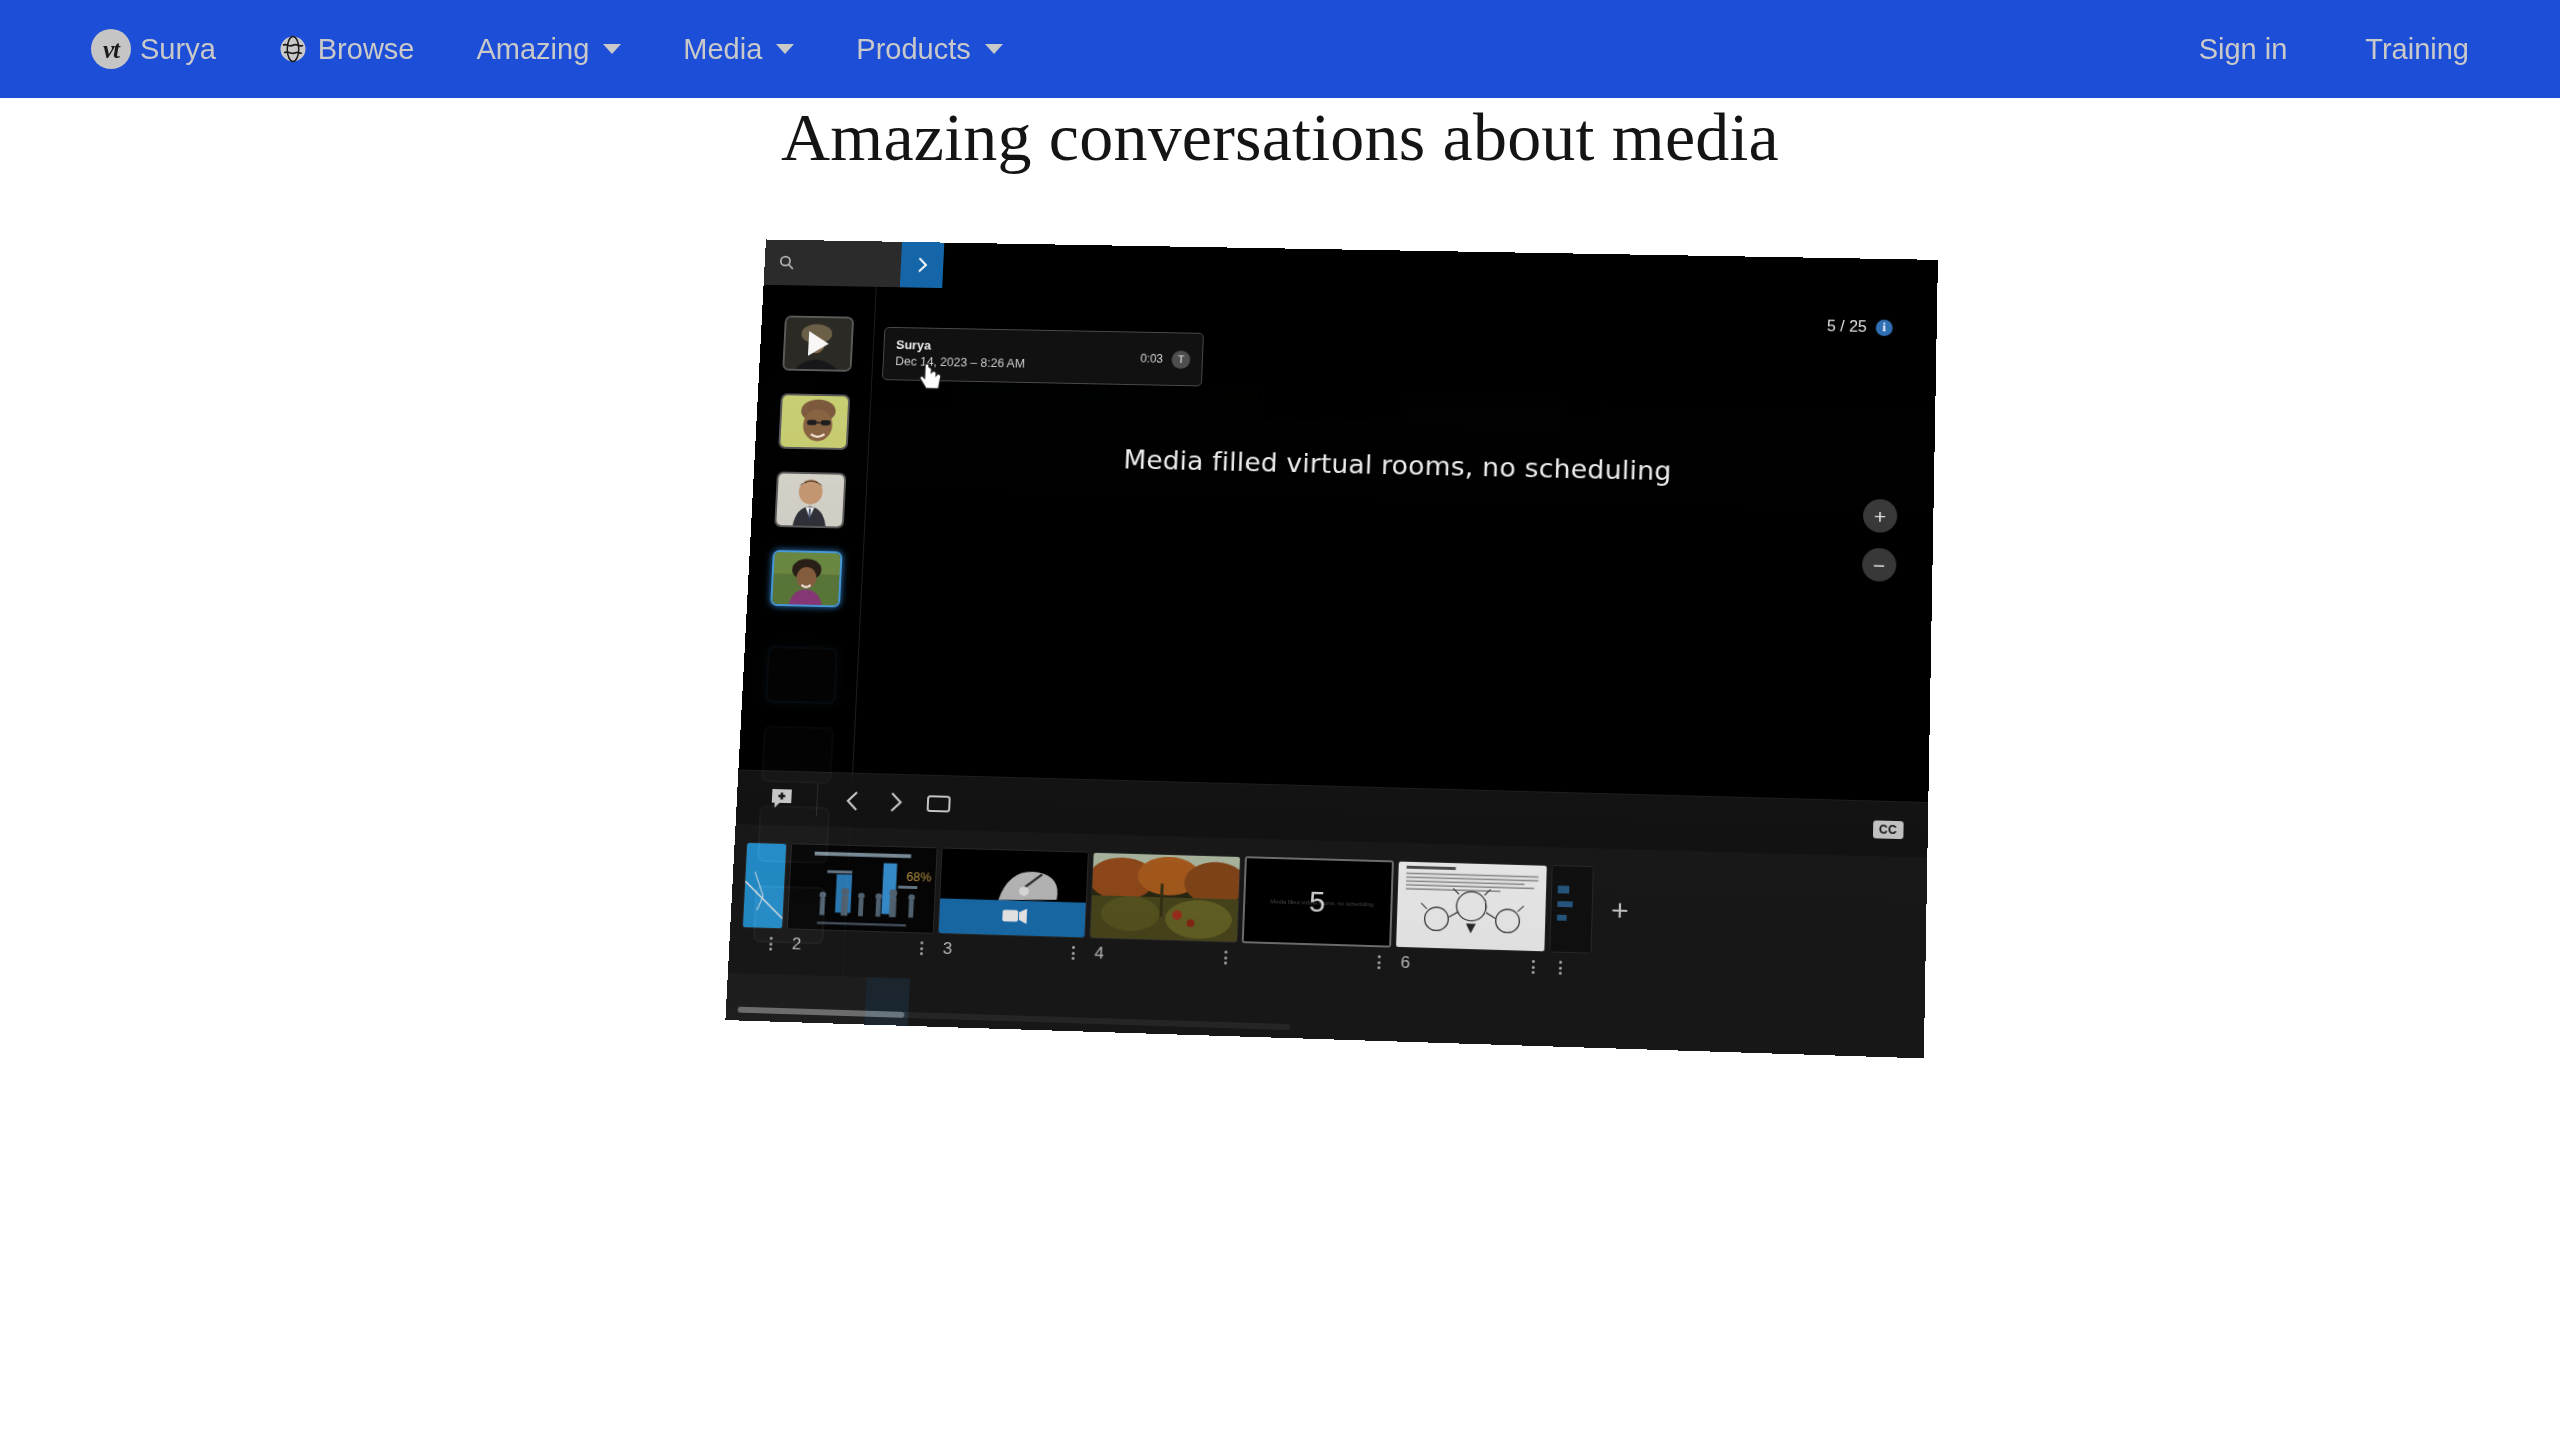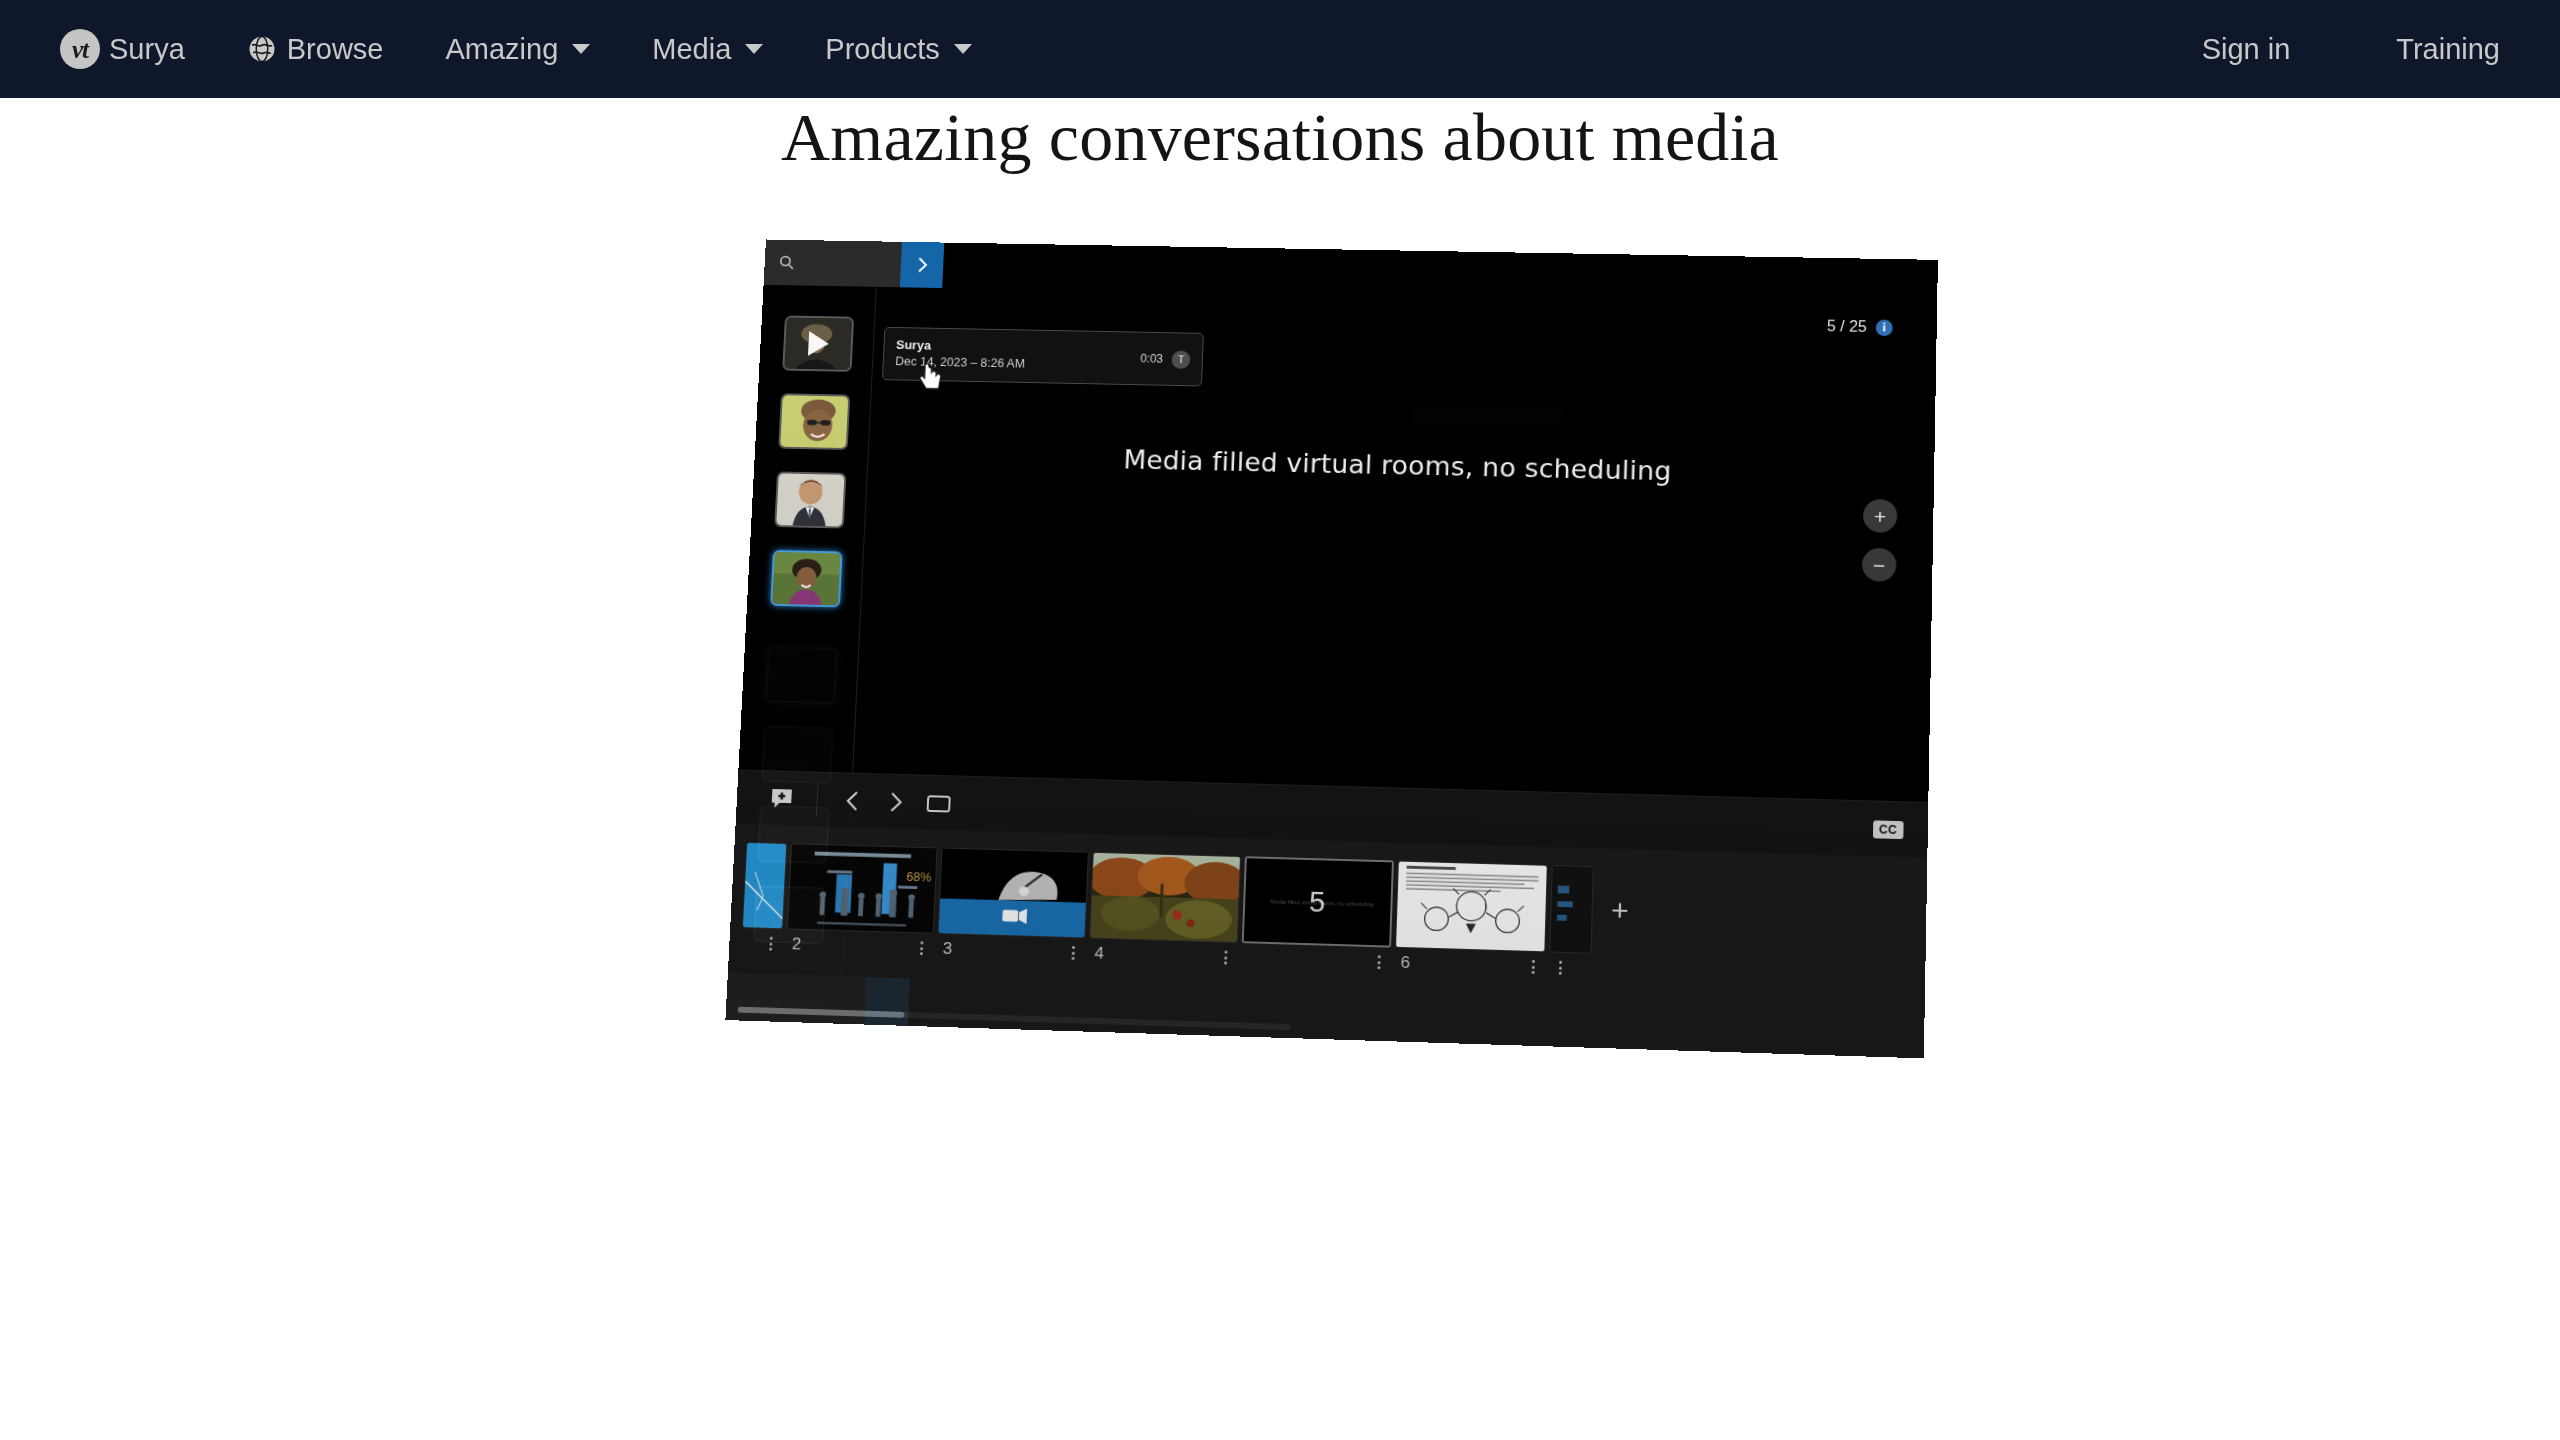--- a/index.html
+++ b/index.html
@@ -8,27 +8,27 @@
     background: #ffffff;
     font-family: "Liberation Sans", sans-serif;
     overflow: hidden;
   }
 
   
   .navbar {
     position: relative;
     width: 100%;
     height: 98px;
-    background: #0f172a;
+    background: #1d4ed8;
     display: flex;
     align-items: center;
-    padding: 0 60px;
+    padding: 0 91px;
   }
   .nav-left { display: flex; align-items: center; }
-  .nav-right { margin-left: auto; display: flex; align-items: center; gap: 28px; }
+  .nav-right { margin-left: auto; display: flex; align-items: center; }
 
   .nav-item {
     display: flex;
     align-items: center;
     color: #c9c9c9;
     font-size: 29px;
     font-weight: 400;
     padding: 0 0;
     margin-right: 62px;
     white-space: nowrap;

